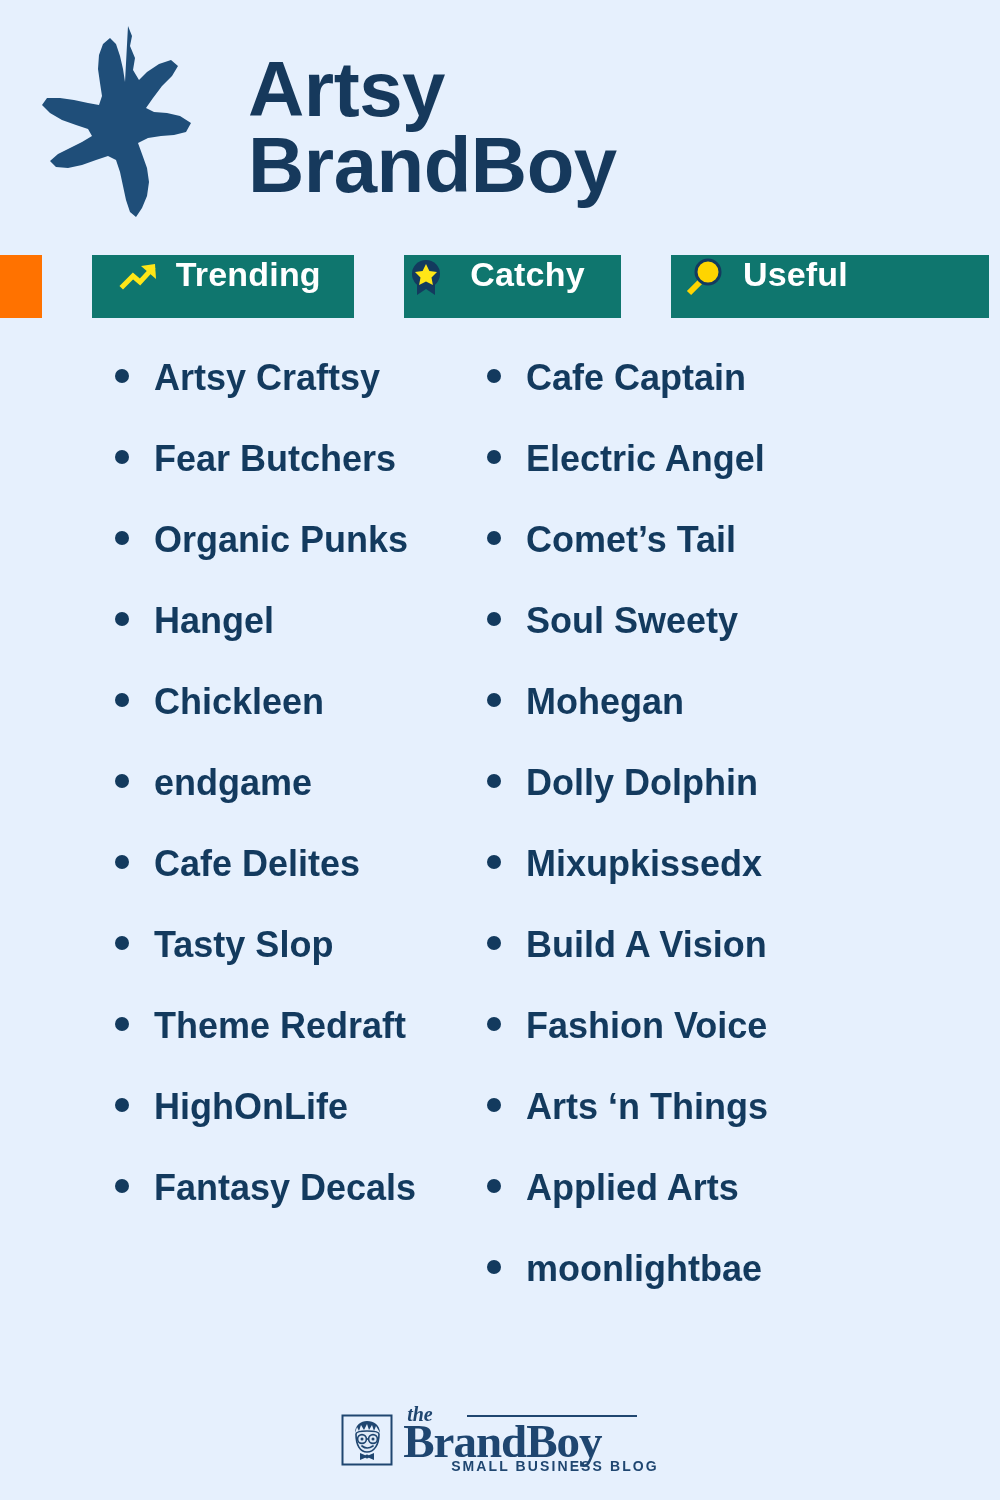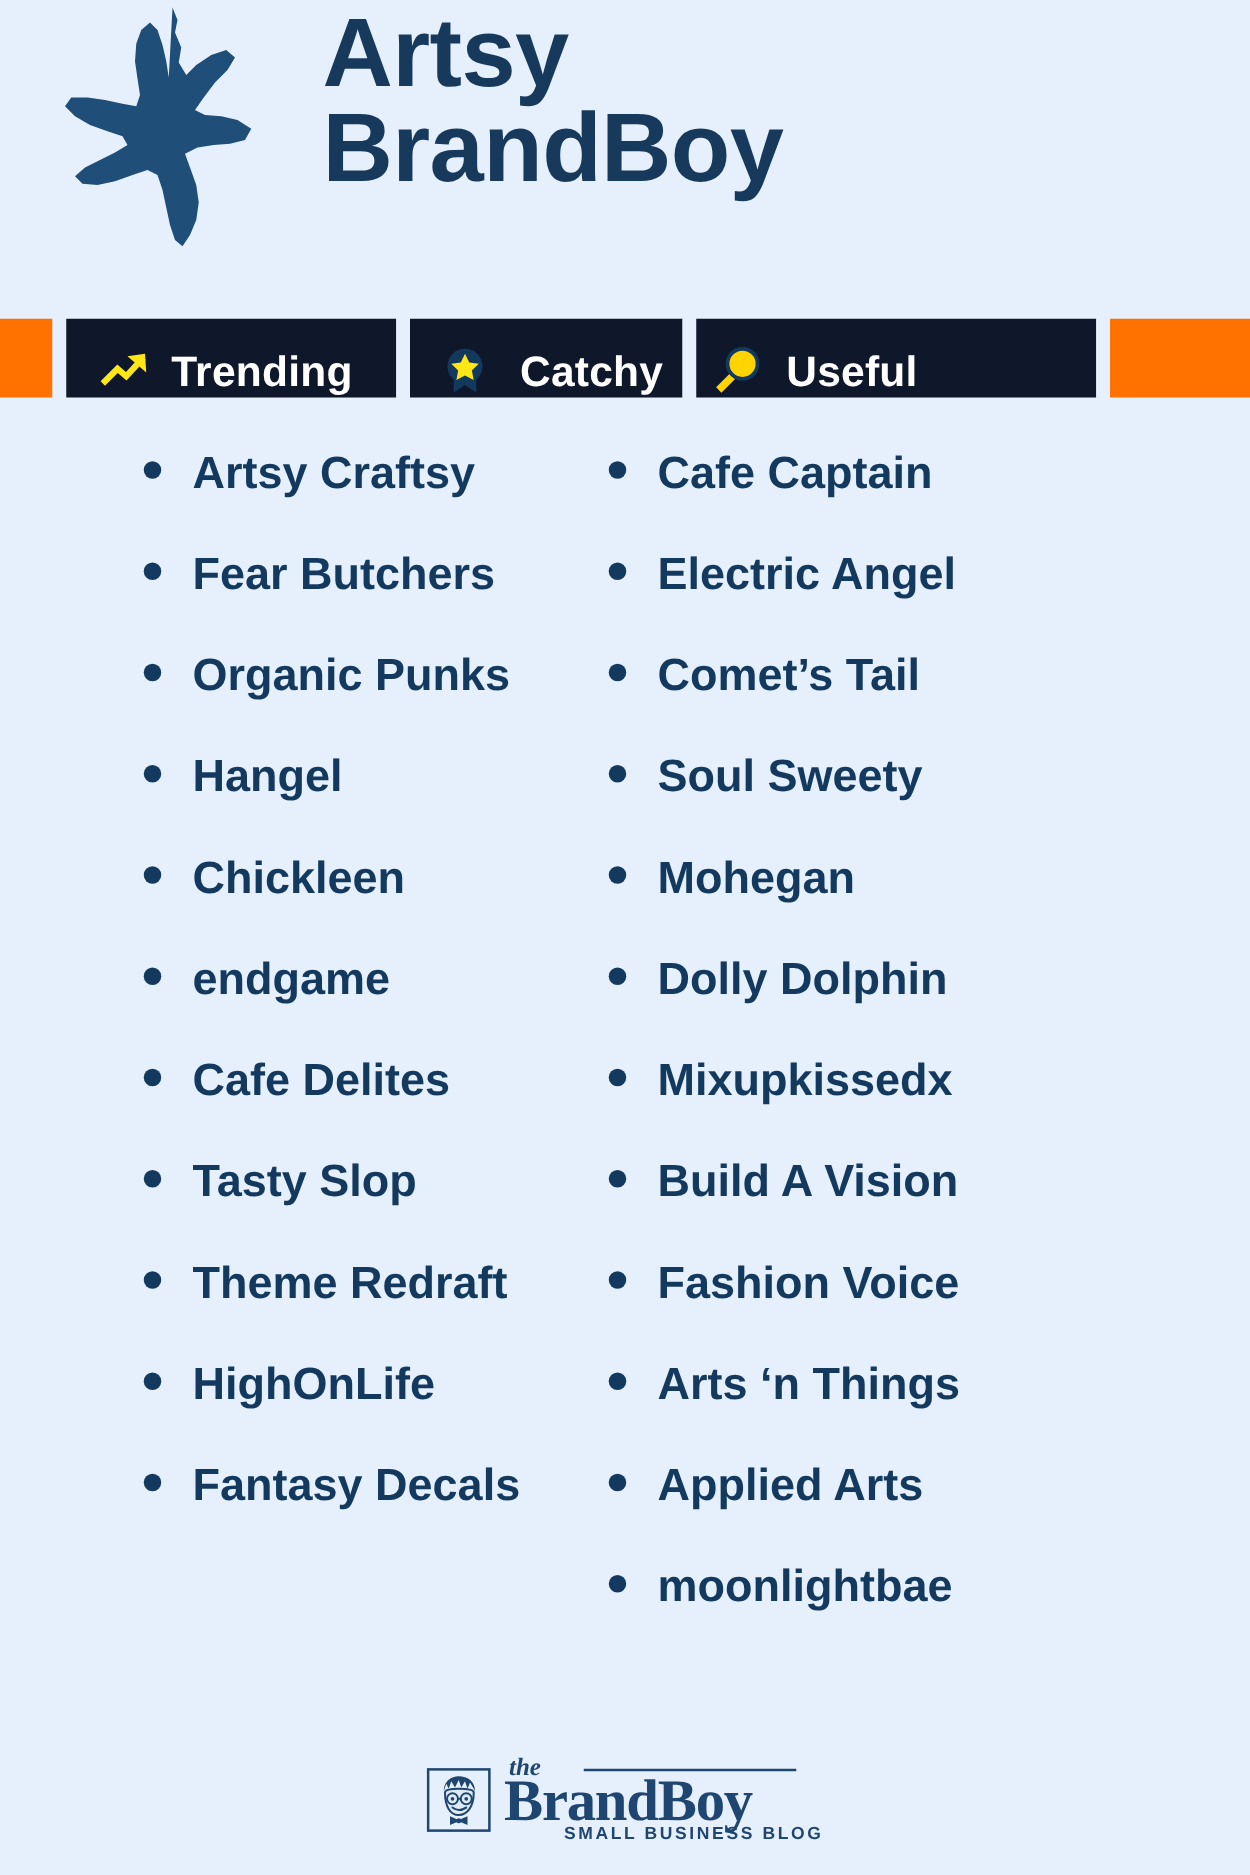--- a/index.html
+++ b/index.html
@@ -12,22 +12,22 @@
     background: #e6f0fd;
     font-family: "Liberation Sans", sans-serif;
     overflow: hidden;
     position: relative;
   }
 
   
   .header {
     height: 250px;
     display: flex;
-    align-items: flex-start;
-    padding-left: 30px;
+    align-items: center;
+    padding-left: 20px;
     box-sizing: border-box;
   }
   .star-logo {
     width: 210px;
     height: 210px;
     flex: 0 0 210px;
     margin-right: 18px;
     display: block;
   }
   .title-block {
@@ -57,28 +57,29 @@
   }
   .band-cap {
     background: #ff7200;
     height: 100%;
   }
   .band-cap.left  { width: 42px; }
   .band-cap.right { flex: 1 1 auto; }
   .band-gap { width: 11px; height: 100%; background: #e6f0fd; }
 
   .badge {
-    background: #0f172a;
+    background: #0f766e;
     height: 100%;
     display: flex;
-    align-items: flex-end;
+    align-items: flex-start;
     box-sizing: border-box;
+    margin-left: 39px;
   }
   .badge-trending { width: 264px; padding-left: 26px; }
-  .badge-catchy   { width: 218px; padding-left: 22px; }
+  .badge-catchy   { width: 218px; }
   .badge-useful   { width: 320px; padding-left: 12px; }
 
   .badge-icon {
     width: 44px;
     height: 44px;
     flex: 0 0 44px;
     display: block;
   }
   .badge-label {
     color: #ffffff;

